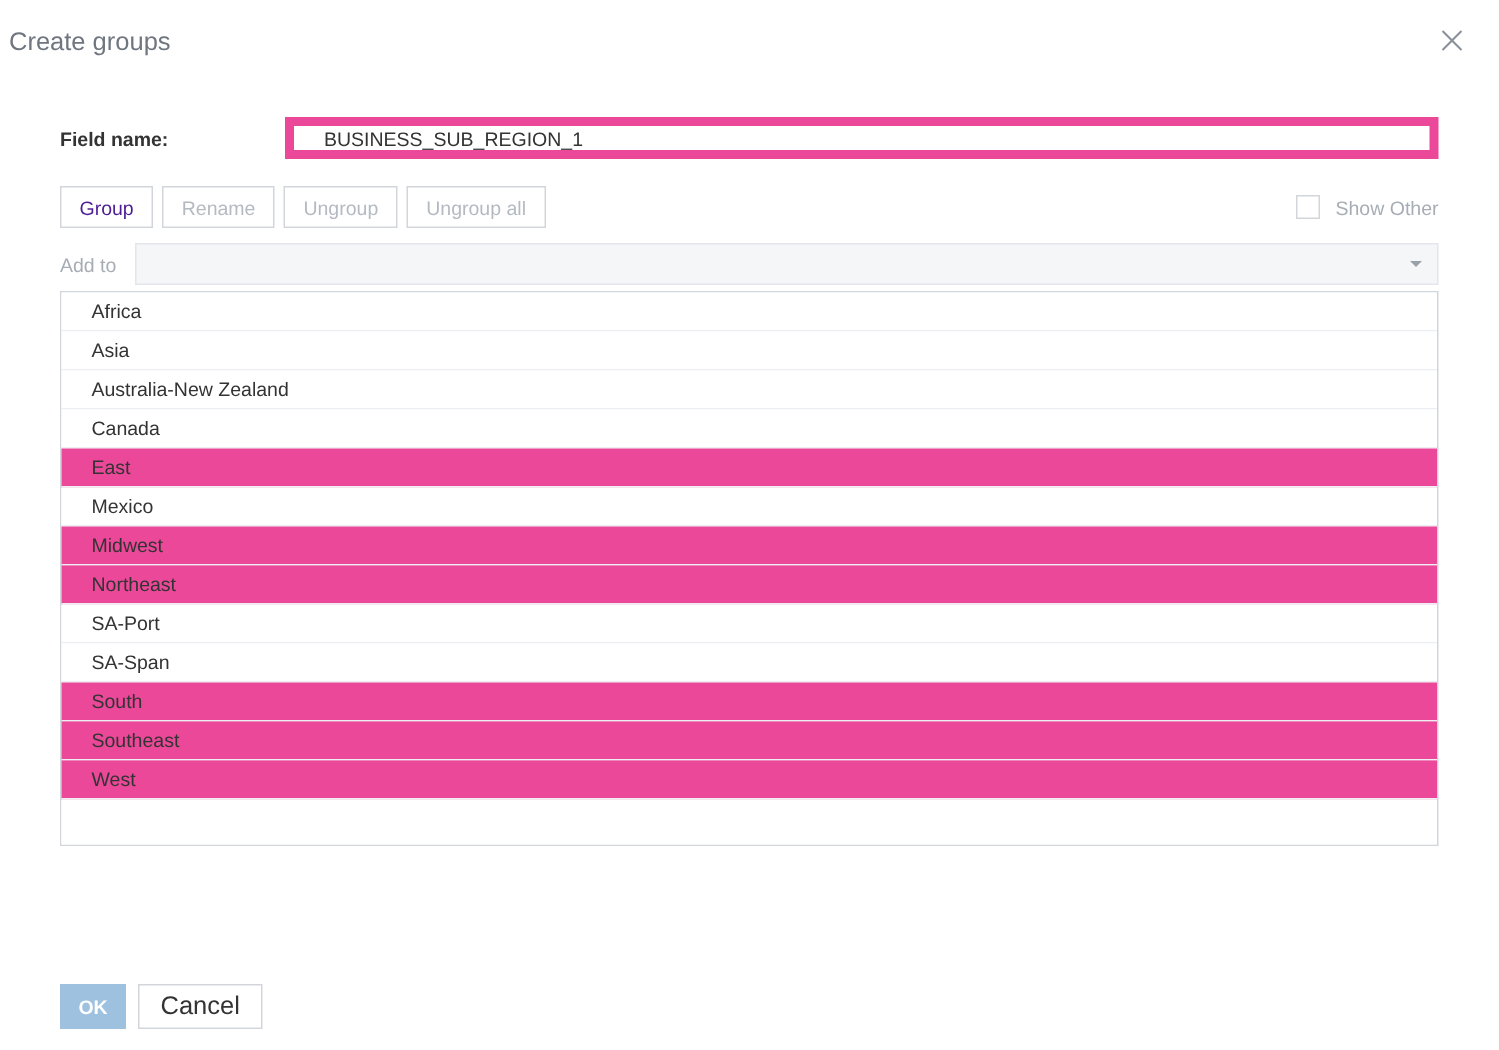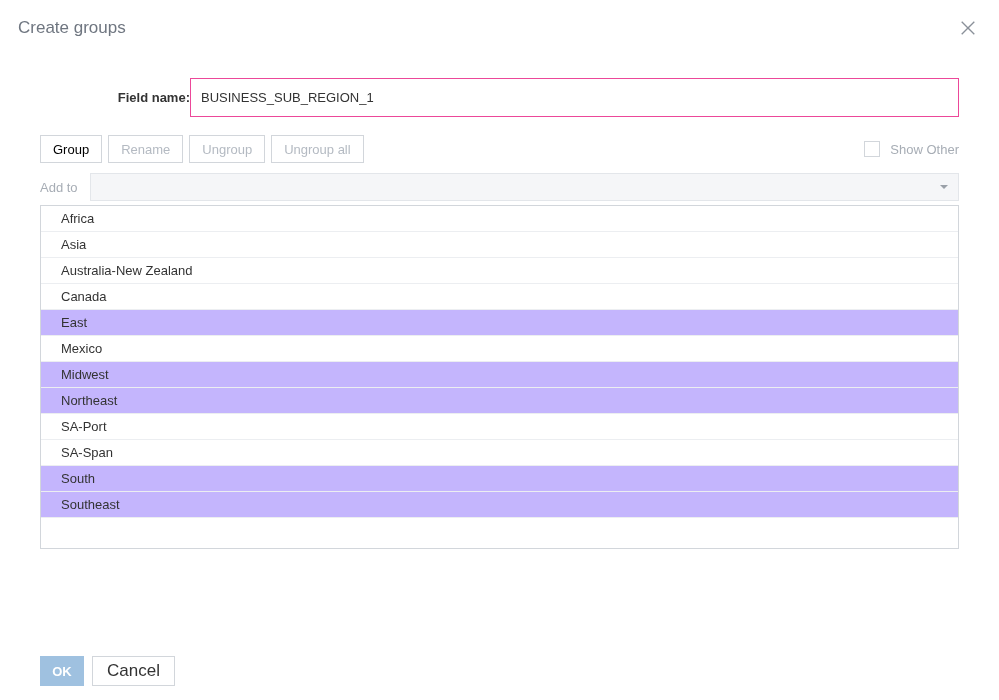--- a/index.html
+++ b/index.html
@@ -5,22 +5,22 @@
 * { box-sizing: border-box; margin: 0; padding: 0; }
 body {
   width: 999px; height: 700px;
   font-family: Arial, Helvetica, sans-serif;
   background: #fff;
   position: relative;
   color: #333;
 }
 .header {
   display: flex;
-  align-items: center;
-  padding: 18px 22px 10px 18px;
+  align-items: flex-start;
+  padding: 18px 22px 10px 6px;
 }
 .title {
   font-size: 17px;
   color: #6f7680;
   font-weight: 400;
   flex: 1;
 }
 .close-x {
   width: 18px; height: 18px;
   color: #8a9099;
@@ -30,42 +30,41 @@
 .field-row {
   display: flex;
   align-items: center;
   padding: 30px 40px 0 40px;
 }
 .field-label {
   width: 150px;
   font-size: 13px;
   font-weight: 700;
   color: #333;
-  text-align: right;
 }
 .field-input {
   flex: 1;
-  height: 39px;
-  border: 1px solid #ec4899;
-  padding: 0 10px;
+  height: 28px;
+  border: 6px solid #ec4899;
+  padding: 0 20px;
   font-size: 13px;
   color: #333;
   outline: none;
 }
 .toolbar {
   display: flex;
   align-items: center;
   padding: 18px 40px 0 40px;
 }
 .btn {
   height: 28px;
   border: 1px solid #d2d6db;
   background: #fff;
   font-size: 13px;
-  color: #000000;
+  color: #4c1d95;
   padding: 0 12px;
   margin-right: 6px;
   cursor: pointer;
 }
 .btn.disabled, .btn:disabled {
   color: #b4bac2;
   cursor: default;
 }
 .spacer { flex: 1; }
 .checkbox {
@@ -112,21 +111,21 @@
 .list-item {
   height: 26px;
   line-height: 26px;
   padding-left: 20px;
   font-size: 13px;
   color: #333;
   border-bottom: 1px solid #eceef1;
   background: #fff;
 }
 .list-item.sel {
-  background: #c4b5fd;
+  background: #ec4899;
 }
 .list-blank {
   height: 30px;
   background: #fff;
 }
 .footer {
   position: absolute;
   bottom: 14px;
   left: 40px; right: 40px;
   display: flex;
@@ -206,19 +205,20 @@
     <div class="list-item">Australia-New Zealand</div>
     <div class="list-item">Canada</div>
     <div class="list-item sel">East</div>
     <div class="list-item">Mexico</div>
     <div class="list-item sel">Midwest</div>
     <div class="list-item sel">Northeast</div>
     <div class="list-item">SA-Port</div>
     <div class="list-item">SA-Span</div>
     <div class="list-item sel">South</div>
     <div class="list-item sel">Southeast</div>
+    <div class="list-item sel">West</div>
     <div class="list-blank"></div>
   </div>
 
 <div class="footer">
   <button class="ok-btn">OK</button>
   <button class="cancel-btn">Cancel</button>
 </div>
 
 </body></html>

